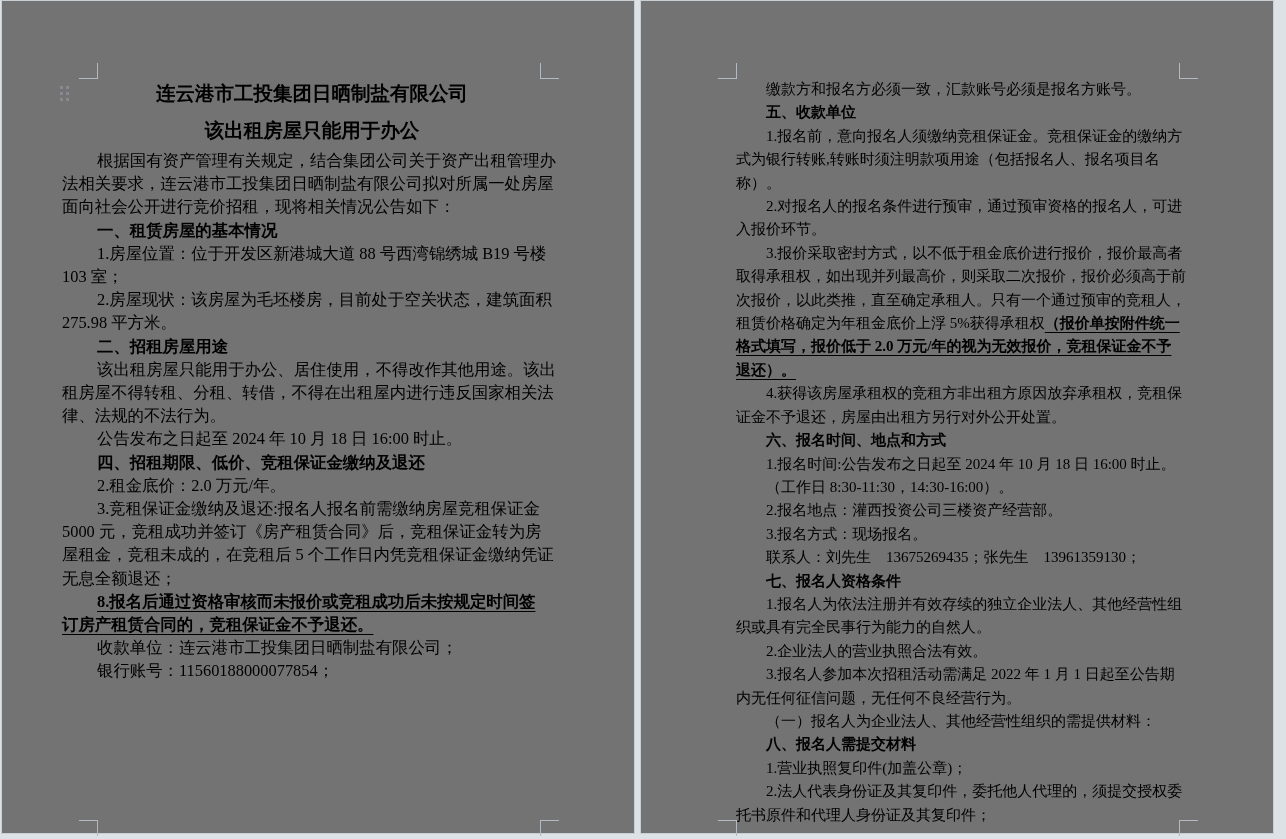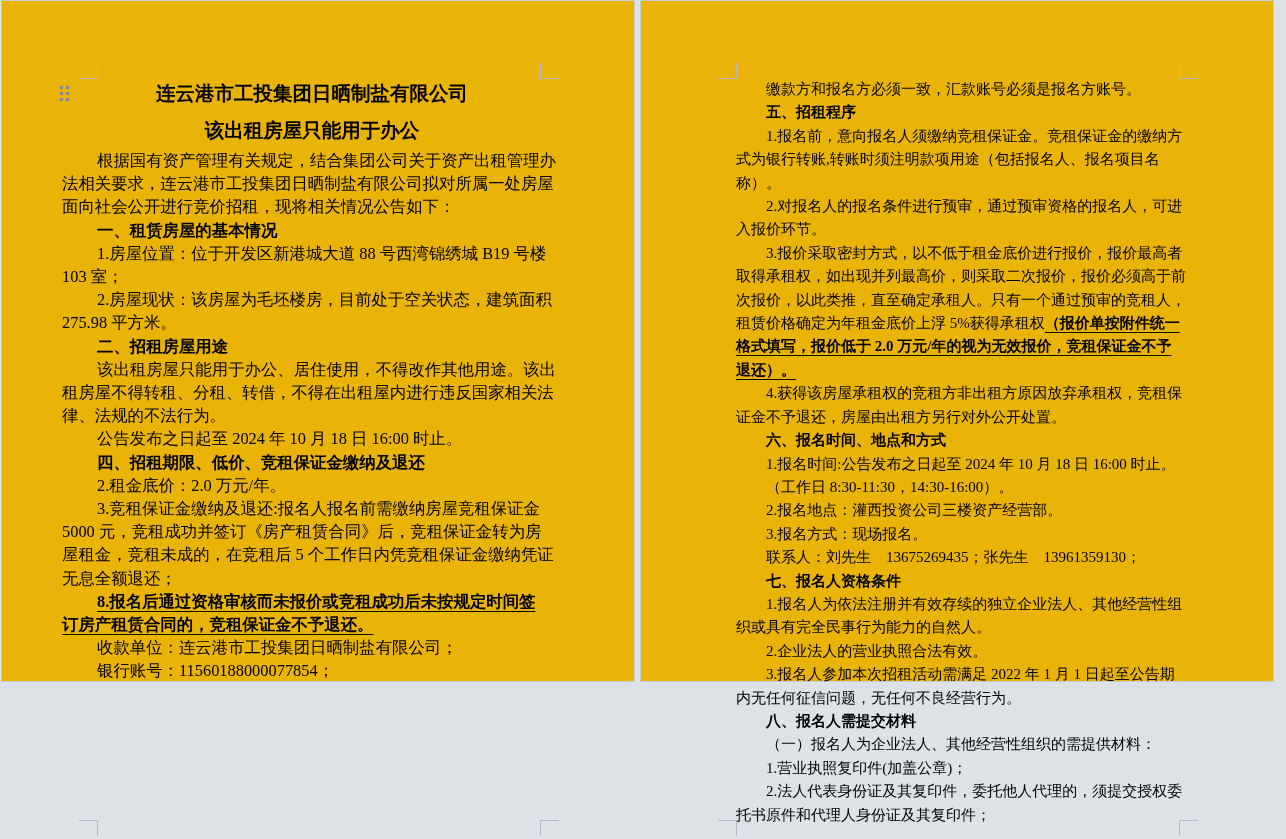--- a/index.html
+++ b/index.html
@@ -3,22 +3,22 @@
 <meta charset="utf-8">
 <style>
   html,body{margin:0;padding:0;}
   body{
     width:1286px;height:839px;overflow:hidden;position:relative;
     background:#dde2e6;
     font-family:"Liberation Serif","DejaVu Serif",serif;
     color:#000;
   }
   .page{
-    position:absolute;top:0;height:682px;width:634px;
-    background:#eab308;border:1px solid #c9ced3;box-sizing:border-box;
+    position:absolute;top:0;height:834px;width:634px;
+    background:#737373;border:1px solid #c9ced3;box-sizing:border-box;
   }
   #page1{left:1px;}
   #page2{left:640px;}
   
   .mark{position:absolute;width:18px;height:15px;}
   .mark.tl{border-right:1px solid #b3b9bf;border-bottom:1px solid #b3b9bf;left:77px;top:62px;}
   .mark.tr{border-left:1px solid #b3b9bf;border-bottom:1px solid #b3b9bf;left:538px;top:62px;}
   .mark.bl{border-right:1px solid #b3b9bf;border-top:1px solid #b3b9bf;left:77px;top:819px;}
   .mark.br{border-left:1px solid #b3b9bf;border-top:1px solid #b3b9bf;left:538px;top:819px;}
   
@@ -76,21 +76,21 @@
   </div>
 </div>
 
 <div class="page" id="page2">
   <div class="mark tl"></div>
   <div class="mark tr"></div>
   <div class="mark bl"></div>
   <div class="mark br"></div>
   <div class="content">
     <div class="para">缴款方和报名方必须一致，汇款账号必须是报名方账号。</div>
-    <div class="para heading">五、招租程序</div>
+    <div class="para heading">五、收款单位</div>
     <div class="para">1.报名前，意向报名人须缴纳竞租保证金。竞租保证金的缴纳方
 式为银行转账,转账时须注明款项用途（包括报名人、报名项目名称）。</div>
     <div class="para">2.对报名人的报名条件进行预审，通过预审资格的报名人，可进
 入报价环节。</div>
     <div class="runwrap"><span>3.报价采取密封方式，以不低于租金底价进行报价，报价最高者
 取得承租权，如出现并列最高价，则采取二次报价，报价必须高于前
 次报价，以此类推，直至确定承租人。只有一个通过预审的竞租人，
 租赁价格确定为年租金底价上浮 5%获得承租权</span><span class="bu">（报价单按附件统一
 格式填写，报价低于 2.0 万元/年的视为无效报价，竞租保证金不予
 退还）。</span></div>
@@ -101,19 +101,19 @@
     <div class="para">（工作日 8:30-11:30，14:30-16:00）。</div>
     <div class="para">2.报名地点：灌西投资公司三楼资产经营部。</div>
     <div class="para">3.报名方式：现场报名。</div>
     <div class="para">联系人：刘先生　13675269435；张先生　13961359130；</div>
     <div class="para heading">七、报名人资格条件</div>
     <div class="para">1.报名人为依法注册并有效存续的独立企业法人、其他经营性组
 织或具有完全民事行为能力的自然人。</div>
     <div class="para">2.企业法人的营业执照合法有效。</div>
     <div class="para">3.报名人参加本次招租活动需满足 2022 年 1 月 1 日起至公告期
 内无任何征信问题，无任何不良经营行为。</div>
+    <div class="para">（一）报名人为企业法人、其他经营性组织的需提供材料：</div>
     <div class="para heading">八、报名人需提交材料</div>
-    <div class="para">（一）报名人为企业法人、其他经营性组织的需提供材料：</div>
     <div class="para">1.营业执照复印件(加盖公章)；</div>
     <div class="para">2.法人代表身份证及其复印件，委托他人代理的，须提交授权委
 托书原件和代理人身份证及其复印件；</div>
   </div>
 </div>
 
 </body></html>

